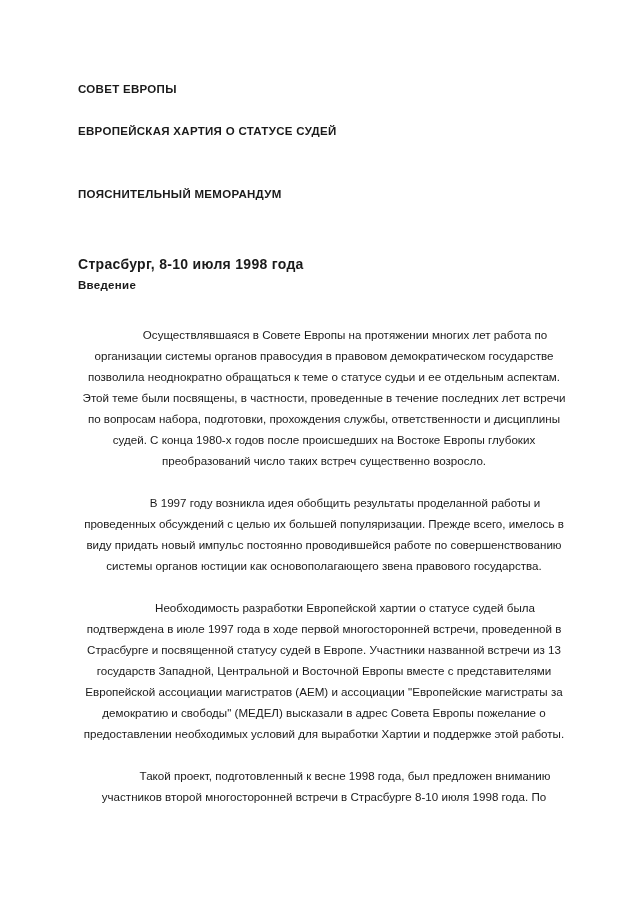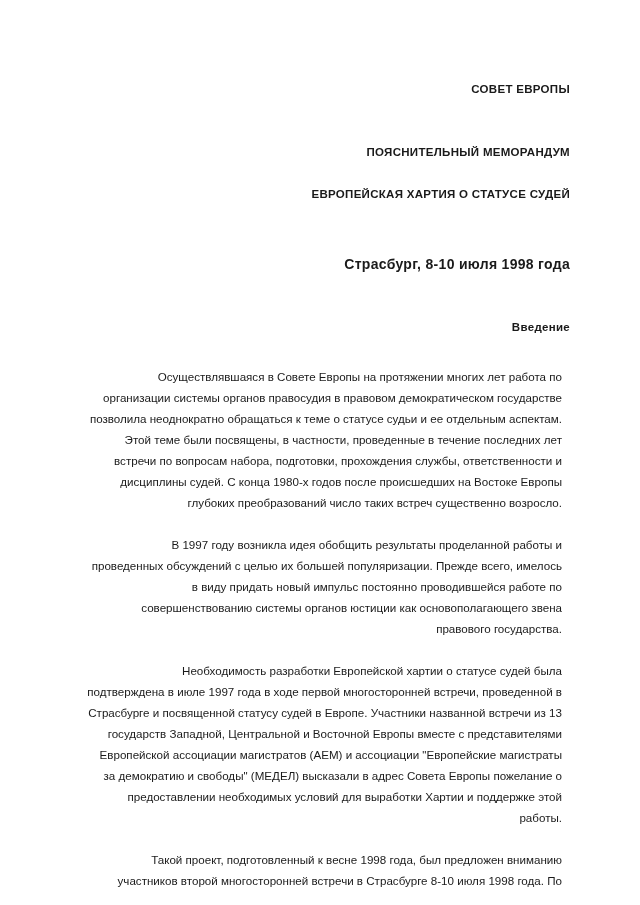--- a/index.html
+++ b/index.html
@@ -20,57 +20,57 @@
     overflow: hidden;
     box-sizing: border-box;
   }
   .doc-body {
     position: absolute;
     left: 78px;
     top: 0;
     width: 492px;
   }
   .heading {
-    text-align: right;
+    text-align: left;
     font-weight: bold;
     font-size: 11.5px;
     line-height: 21px;
     letter-spacing: 0.3px;
     color: #1a1a1a;
     white-space: nowrap;
   }
   .h-council   { margin-top: 79px; }
   .h-charter   { margin-top: 21px; }
   .h-memo      { margin-top: 42px; }
   .h-place     { margin-top: 49px; font-size: 14px; }
-  .h-intro     { margin-top: 42px; }
+  .h-intro     { }
 
   .para {
     font-size: 11.6px;
     line-height: 21px;
-    text-align: right;
+    text-align: center;
     text-indent: 42px;
     color: #1a1a1a;
-    margin: 8px;
+    margin: 0;
   }
   .para-first { margin-top: 28px; }
   .para + .para { margin-top: 21px; }
   .para.clipped { overflow: hidden; }
 </style>
 </head>
 <body>
 
 <div class="page">
   <div class="doc-body">
 
     <div class="heading h-council">СОВЕТ ЕВРОПЫ</div>
 
+    <div class="heading h-charter">ЕВРОПЕЙСКАЯ ХАРТИЯ О СТАТУСЕ СУДЕЙ</div>
+
     <div class="heading h-memo">ПОЯСНИТЕЛЬНЫЙ МЕМОРАНДУМ</div>
-
-    <div class="heading h-charter">ЕВРОПЕЙСКАЯ ХАРТИЯ О СТАТУСЕ СУДЕЙ</div>
 
     <div class="heading h-place">Страсбург, 8-10 июля 1998 года</div>
 
     <div class="heading h-intro">Введение</div>
 
     <p class="para para-first">Осуществлявшаяся в Совете Европы на протяжении многих лет работа по организации системы органов правосудия в правовом демократическом государстве позволила неоднократно обращаться к теме о статусе судьи и ее отдельным аспектам. Этой теме были посвящены, в частности, проведенные в течение последних лет встречи по вопросам набора, подготовки, прохождения службы, ответственности и дисциплины судей. С конца 1980-х годов после происшедших на Востоке Европы глубоких преобразований число таких встреч существенно возросло.</p>
 
     <p class="para">В 1997 году возникла идея обобщить результаты проделанной работы и проведенных обсуждений с целью их большей популяризации. Прежде всего, имелось в виду придать новый импульс постоянно проводившейся работе по совершенствованию системы органов юстиции как основополагающего звена правового государства.</p>
 
     <p class="para">Необходимость разработки Европейской хартии о статусе судей была подтверждена в июле 1997 года в ходе первой многосторонней встречи, проведенной в Страсбурге и посвященной статусу судей в Европе. Участники названной встречи из 13 государств Западной, Центральной и Восточной Европы вместе с представителями Европейской ассоциации магистратов (АЕМ) и ассоциации "Европейские магистраты за демократию и свободы" (МЕДЕЛ) высказали в адрес Совета Европы пожелание о предоставлении необходимых условий для выработки Хартии и поддержке этой работы.</p>

